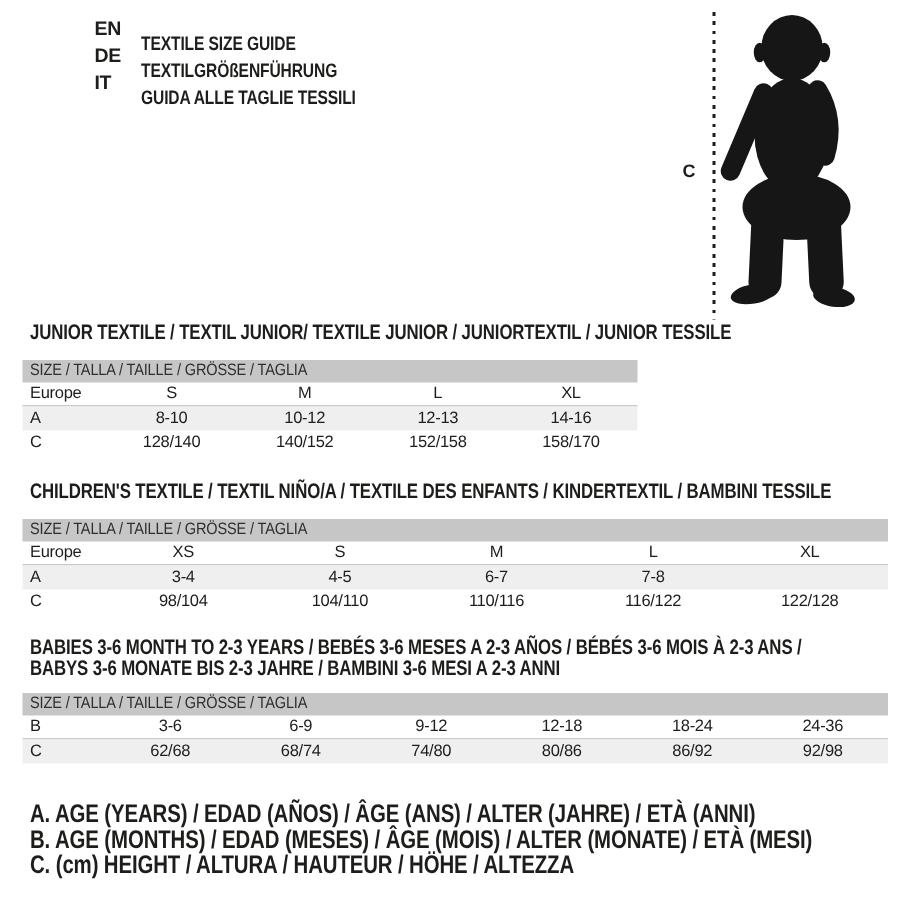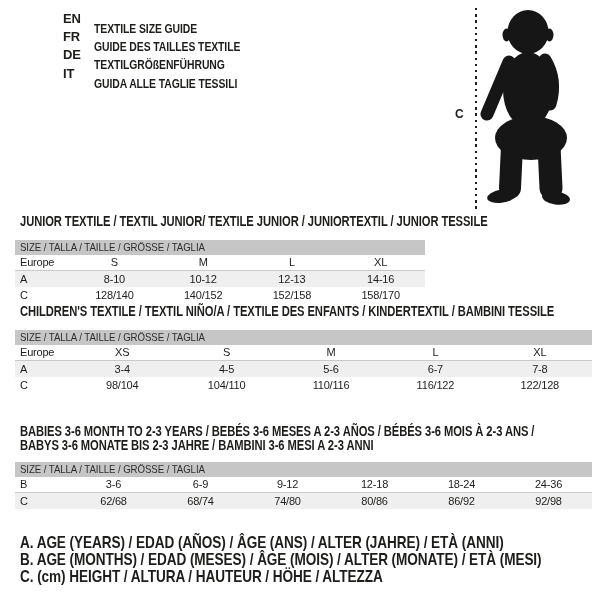--- a/index.html
+++ b/index.html
@@ -21,21 +21,21 @@
   .height-line {
     position:absolute; left:475px; top:8px; width:2px; height:205px;
     background-image:repeating-linear-gradient(to bottom, #1d1d1b 0 2.5px, transparent 2.5px 6.2px);
   }
   .height-label { position:absolute; left:455px; top:107px; font-weight:700; font-size:12px; }
   .baby { position:absolute; left:478px; top:8px; }
 
   
   .size-table { position:absolute; left:15px; }
   #t1 { top:214px; width:410px; }
-  #t2 { top:304px; width:577px; }
+  #t2 { top:320px; width:577px; }
   #t3 { top:424px; width:577px; }
   .title-line { height:14px; line-height:14px; font-weight:700; font-size:14px; padding-left:5px; }
   .size-bar   { margin-top:12px; height:15px; line-height:15px; background:#c6c6c6; padding-left:5px; font-size:11px; color:#2e2e2e; }
   #t3 .size-bar { margin-top:10px; }
   .trow  { display:grid; height:16px; line-height:16px; font-size:11px; letter-spacing:-0.2px; }
   .trow.hairline { height:15px; line-height:15px; border-bottom:1px solid #c9c9c9; }
   .trow.shaded   { background:#efefef; }
   .cell  { text-align:center; overflow:hidden; }
   .cell.label { text-align:left; padding-left:5px; }
 
@@ -45,24 +45,20 @@
 </style>
 </head>
 <body>
 
 <div class="page">
 
   <div class="lang-list" id="langs">
       <div class="lang-row">
         <span class="lang-code">EN</span>
         <span class="lang-label"><span class="cond">TEXTILE SIZE GUIDE</span></span>
-      </div>
-      <div class="lang-row">
-        <span class="lang-code">FR</span>
-        <span class="lang-label"><span class="cond">GUIDE DES TAILLES TEXTILE</span></span>
       </div>
       <div class="lang-row">
         <span class="lang-code">DE</span>
         <span class="lang-label"><span class="cond">TEXTILGRÖßENFÜHRUNG</span></span>
       </div>
       <div class="lang-row">
         <span class="lang-code">IT</span>
         <span class="lang-label"><span class="cond">GUIDA ALLE TAGLIE TESSILI</span></span>
       </div>
     </div>
@@ -135,21 +131,20 @@
           <div class="cell">XS</div>
           <div class="cell">S</div>
           <div class="cell">M</div>
           <div class="cell">L</div>
           <div class="cell">XL</div>
         </div>
         <div class="trow shaded" style="grid-template-columns: 55px repeat(5, 1fr);">
           <div class="cell label">A</div>
           <div class="cell">3-4</div>
           <div class="cell">4-5</div>
-          <div class="cell">5-6</div>
           <div class="cell">6-7</div>
           <div class="cell">7-8</div>
         </div>
         <div class="trow" style="grid-template-columns: 55px repeat(5, 1fr);">
           <div class="cell label">C</div>
           <div class="cell">98/104</div>
           <div class="cell">104/110</div>
           <div class="cell">110/116</div>
           <div class="cell">116/122</div>
           <div class="cell">122/128</div>

